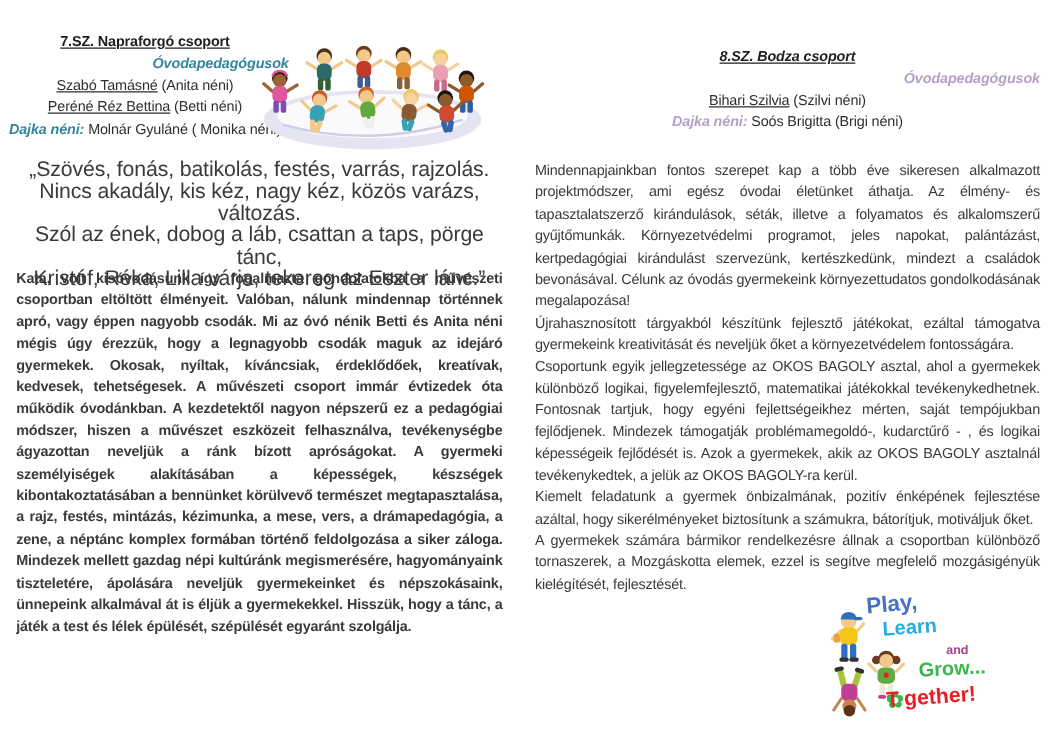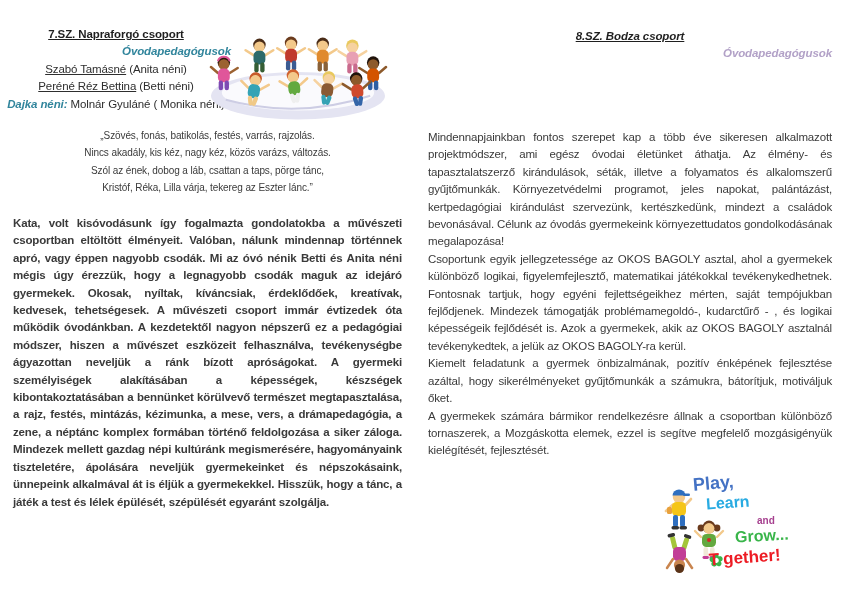--- a/index.html
+++ b/index.html
@@ -4,31 +4,31 @@
 <style>
   html,body{margin:0;padding:0;background:#fff;}
   .page{
     position:relative;width:841px;height:595px;background:#ffffff;overflow:hidden;
     font-family:"Liberation Sans",sans-serif;color:#3a3a3a;
   }
   
   .group-header{position:absolute;text-align:center;font-size:11.5px;line-height:17.4px;
     letter-spacing:-0.1px;color:#2e2e2e;white-space:nowrap;}
   .gh-left{left:1px;top:26px;width:230px;}
-  .gh-right{left:428px;top:28px;width:404px;}
+  .gh-right{left:428px;top:38px;width:404px;}
   .gh-title{font-weight:bold;text-decoration:underline;color:#1f1f1f;}
   .gh-title.italic{font-style:italic;}
   .gh-subtitle{font-weight:bold;font-style:italic;text-align:right;}
   .teal{color:#31859C;}
   .lavender{color:#B2A1C7;}
   .uname{text-decoration:underline;text-align:right;}
   .dajka-label{font-weight:bold;font-style:italic;}
   
   .quote{position:absolute;left:13px;top:127px;width:389px;text-align:center;
-    font-size:10px;line-height:17.4px;letter-spacing:-0.1px;}
+    font-size:17px;line-height:17.4px;letter-spacing:-0.1px;}
   
   .bodytext{position:absolute;font-size:11.5px;line-height:17.4px;text-align:justify;
     letter-spacing:-0.15px;}
   .bt-left{left:13px;top:215px;width:389px;font-weight:bold;}
   .bt-right{left:428px;top:129px;width:404px;}
   .bodytext p{margin:0;}
   
   .kids-circle{position:absolute;left:208px;top:20px;width:180px;height:102px;}
   
   .plg{position:absolute;left:663px;top:473px;width:150px;height:112px;}
@@ -165,26 +165,29 @@
     <div>Kristóf, Réka, Lilla várja, tekereg az Eszter lánc.”</div>
   </div>
 
   <div class="bodytext bt-left">
     <p>Kata, volt kisóvodásunk így fogalmazta gondolatokba a művészeti csoportban eltöltött élményeit. Valóban, nálunk mindennap történnek apró, vagy éppen nagyobb csodák. Mi az óvó nénik Betti és Anita néni mégis úgy érezzük, hogy a legnagyobb csodák maguk az idejáró gyermekek. Okosak, nyíltak, kíváncsiak, érdeklődőek, kreatívak, kedvesek, tehetségesek. A művészeti csoport immár évtizedek óta működik óvodánkban. A kezdetektől nagyon népszerű ez a pedagógiai módszer, hiszen a művészet eszközeit felhasználva, tevékenységbe ágyazottan neveljük a ránk bízott apróságokat. A gyermeki személyiségek alakításában a képességek, készségek kibontakoztatásában a bennünket körülvevő természet megtapasztalása, a rajz, festés, mintázás, kézimunka, a mese, vers, a drámapedagógia, a zene, a néptánc komplex formában történő feldolgozása a siker záloga. Mindezek mellett gazdag népi kultúránk megismerésére, hagyományaink tiszteletére, ápolására neveljük gyermekeinket és népszokásaink, ünnepeink alkalmával át is éljük a gyermekekkel. Hisszük, hogy a tánc, a játék a test és lélek épülését, szépülését egyaránt szolgálja.</p>
   </div>
 
   <div class="group-header gh-right">
     <div class="gh-title italic">8.SZ. Bodza csoport</div>
     <div class="gh-subtitle lavender">Óvodapedagógusok</div>
+    <div><span class="uname">Bihari Szilvia</span><span> (Szilvi néni)</span></div>
+    <div><span class="dajka-label lavender">Dajka néni:</span><span> Soós Brigitta (Brigi néni)</span></div>
   </div>
 
   <div class="bodytext bt-right">
     <p>Mindennapjainkban fontos szerepet kap a több éve sikeresen alkalmazott projektmódszer, ami egész óvodai életünket áthatja. Az élmény- és tapasztalatszerző kirándulások, séták, illetve a folyamatos és alkalomszerű gyűjtőmunkák. Környezetvédelmi programot, jeles napokat, palántázást, kertpedagógiai kirándulást szervezünk, kertészkedünk, mindezt a családok bevonásával. Célunk az óvodás gyermekeink környezettudatos gondolkodásának megalapozása!</p>
+    <p>Újrahasznosított tárgyakból készítünk fejlesztő játékokat, ezáltal támogatva gyermekeink kreativitását és neveljük őket a környezetvédelem fontosságára.</p>
     <p>Csoportunk egyik jellegzetessége az OKOS BAGOLY asztal, ahol a gyermekek különböző logikai, figyelemfejlesztő, matematikai játékokkal tevékenykedhetnek. Fontosnak tartjuk, hogy egyéni fejlettségeikhez mérten, saját tempójukban fejlődjenek. Mindezek támogatják problémamegoldó-, kudarctűrő - , és logikai képességeik fejlődését is. Azok a gyermekek, akik az OKOS BAGOLY asztalnál tevékenykedtek, a jelük az OKOS BAGOLY-ra kerül.</p>
-    <p>Kiemelt feladatunk a gyermek önbizalmának, pozitív énképének fejlesztése azáltal, hogy sikerélményeket gyűjtőmunkák a számukra, bátorítjuk, motiváljuk őket.</p>
+    <p>Kiemelt feladatunk a gyermek önbizalmának, pozitív énképének fejlesztése azáltal, hogy sikerélményeket biztosítunk a számukra, bátorítjuk, motiváljuk őket.</p>
     <p>A gyermekek számára bármikor rendelkezésre állnak a csoportban különböző tornaszerek, a Mozgáskotta elemek, ezzel is segítve megfelelő mozgásigényük kielégítését, fejlesztését.</p>
   </div>
 
   <div class="plg">
     <svg class="plg-boy" width="34" height="48" viewBox="0 0 34 48" xmlns="http://www.w3.org/2000/svg">
       <circle cx="16" cy="12" r="6.2" fill="#f3c98b"></circle>
       <path d="M9.5,10.5 a6.5,6 0 0 1 13,0 z" fill="#2e6fc0"></path>
       <rect x="20" y="8.5" width="7" height="2.6" rx="1.3" fill="#2e6fc0"></rect>
       <line x1="9.5" y1="20" x2="3" y2="26" stroke="#f3c98b" stroke-width="2.6" stroke-linecap="round"></line>
       <line x1="22.5" y1="20" x2="28" y2="14" stroke="#f3c98b" stroke-width="2.6" stroke-linecap="round"></line>

